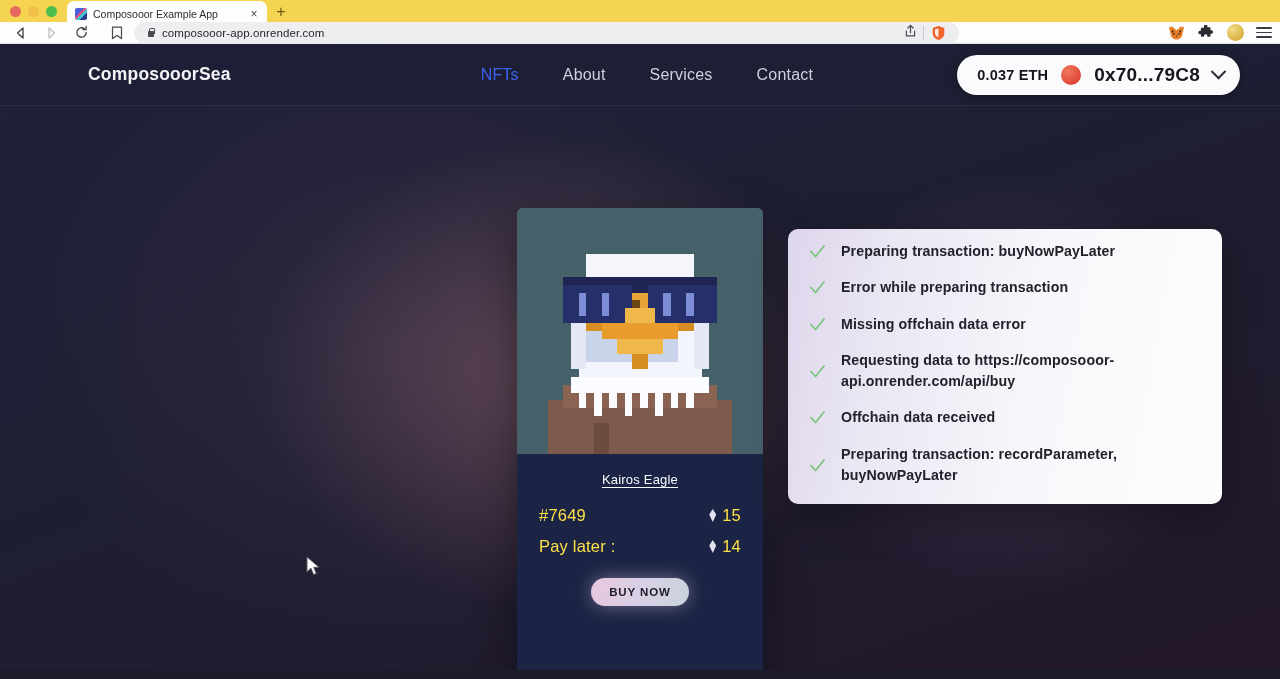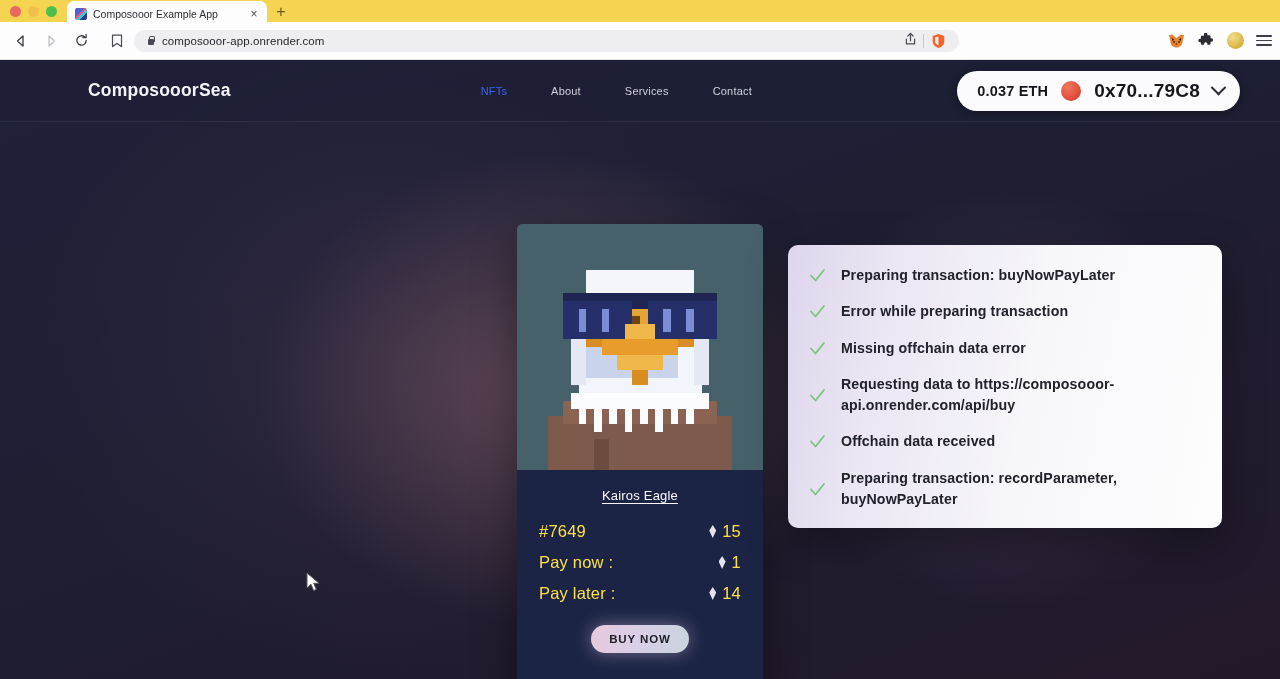--- a/index.html
+++ b/index.html
@@ -51,21 +51,21 @@
     display: flex; align-items: center; justify-content: center;
     color: #4a4a52; font-size: 12px; line-height: 1;
   }
   .newtab {
     width: 28px; height: 21px;
     display: flex; align-items: center; justify-content: center;
     color: #6b5a1a; font-size: 16px; line-height: 1;
   }
 
   .toolbar {
-    height: 38px; width: 1280px;
+    height: 22px; width: 1280px;
     background: #fdfdfd;
     display: flex; align-items: center;
     padding: 0 8px;
     gap: 4px;
     border-bottom: 1px solid #e2e2e6;
   }
   .nav-btn {
     width: 26px; height: 24px;
     display: flex; align-items: center; justify-content: center;
     color: #3c3c44;
@@ -123,21 +123,21 @@
   .site-header {
     height: 62px;
     display: flex; align-items: center;
     padding: 0 40px 0 88px;
     border-bottom: 1px solid rgba(255,255,255,0.07);
     background: rgba(30,31,52,0.55);
     position: relative; z-index: 3;
   }
   .logo { font-size: 17.5px; font-weight: bold; color: #f3f3f7; letter-spacing: .2px; }
   .site-nav { display: flex; align-items: center; gap: 44px; margin-left: 250px; }
-  .nav-link { font-size: 11px; color: #cfd0da; letter-spacing:.2px; }
+  .nav-link { font-size: 16px; color: #cfd0da; letter-spacing:.2px; }
   .nav-link.active { color: #3a63f0; }
   .wallet {
     margin-left: auto;
     height: 40px;
     background: #fbfbfd;
     border-radius: 20px;
     display: flex; align-items: center;
     padding: 0 16px 0 20px;
     gap: 13px;
     box-shadow: 0 2px 10px rgba(0,0,0,.35);
@@ -200,21 +200,21 @@
     box-shadow: 0 0 18px rgba(225,200,230,.45);
     font-family: "Liberation Sans", sans-serif;
   }
 
   
   .status-panel {
     position: absolute; left: 788px; top: 185px;
     width: 434px;
     border-radius: 10px;
     background: linear-gradient(100deg, #ded6ec 0%, #eae6f3 22%, #f7f6fa 55%, #fdfdfd 100%);
-    padding: 20px 22px 18px 20px;
+    padding: 12px 22px 18px 20px;
     box-shadow: 0 12px 40px rgba(0,0,0,.35);
     z-index: 2;
   }
   .status-item {
     display: flex; align-items: flex-start;
     gap: 14px; margin-bottom: 15px;
   }
   .status-item:last-child { margin-bottom: 0; }
   .check {
     width: 19px; height: 19px; flex: none; margin-top: 1px;
@@ -381,27 +381,20 @@
     <div class="nft-body">
       <div class="nft-title">Kairos Eagle</div>
       <div class="nft-row">
         <span>#7649</span>
         <span class="price">
           <span class="eth-glyph"></span>
           <span>15</span>
         </span>
       </div>
       <div class="nft-row">
-        <span>Pay now :</span>
-        <span class="price">
-          <span class="eth-glyph"></span>
-          <span>1</span>
-        </span>
-      </div>
-      <div class="nft-row">
         <span>Pay later :</span>
         <span class="price">
           <span class="eth-glyph"></span>
           <span>14</span>
         </span>
       </div>
       <div class="buy-wrap">
         <button class="buy-btn">BUY NOW</button>
       </div>
     </div>

